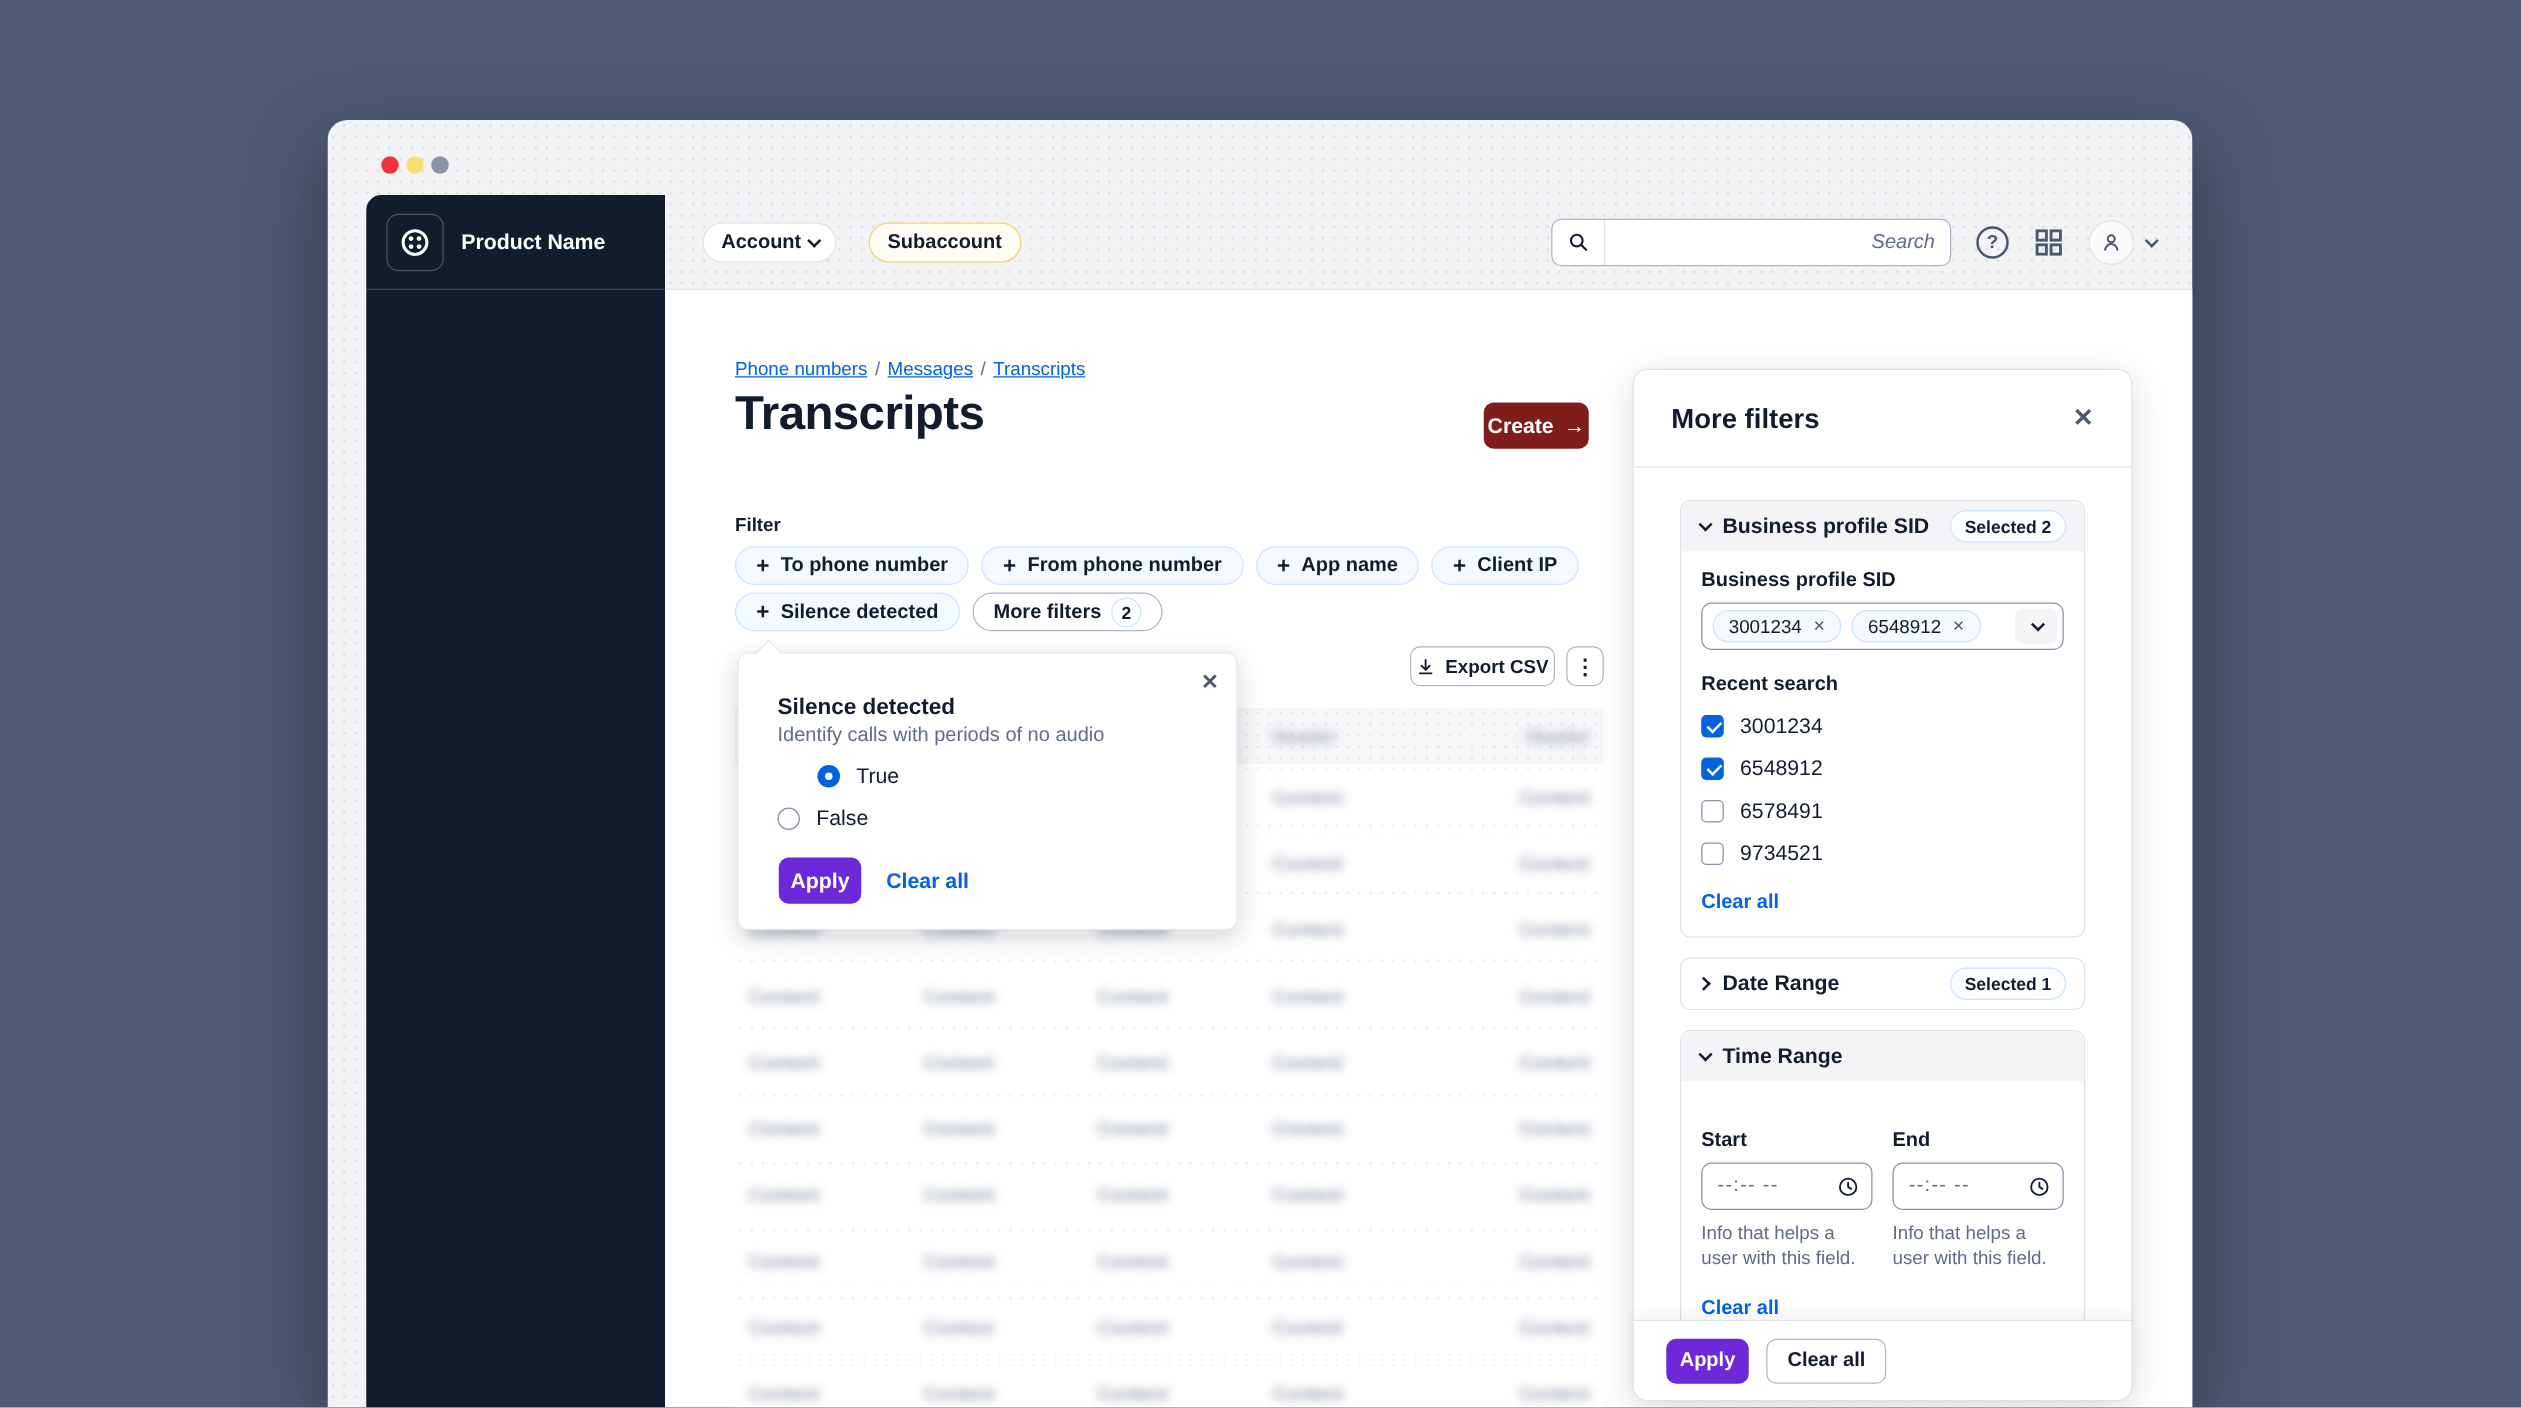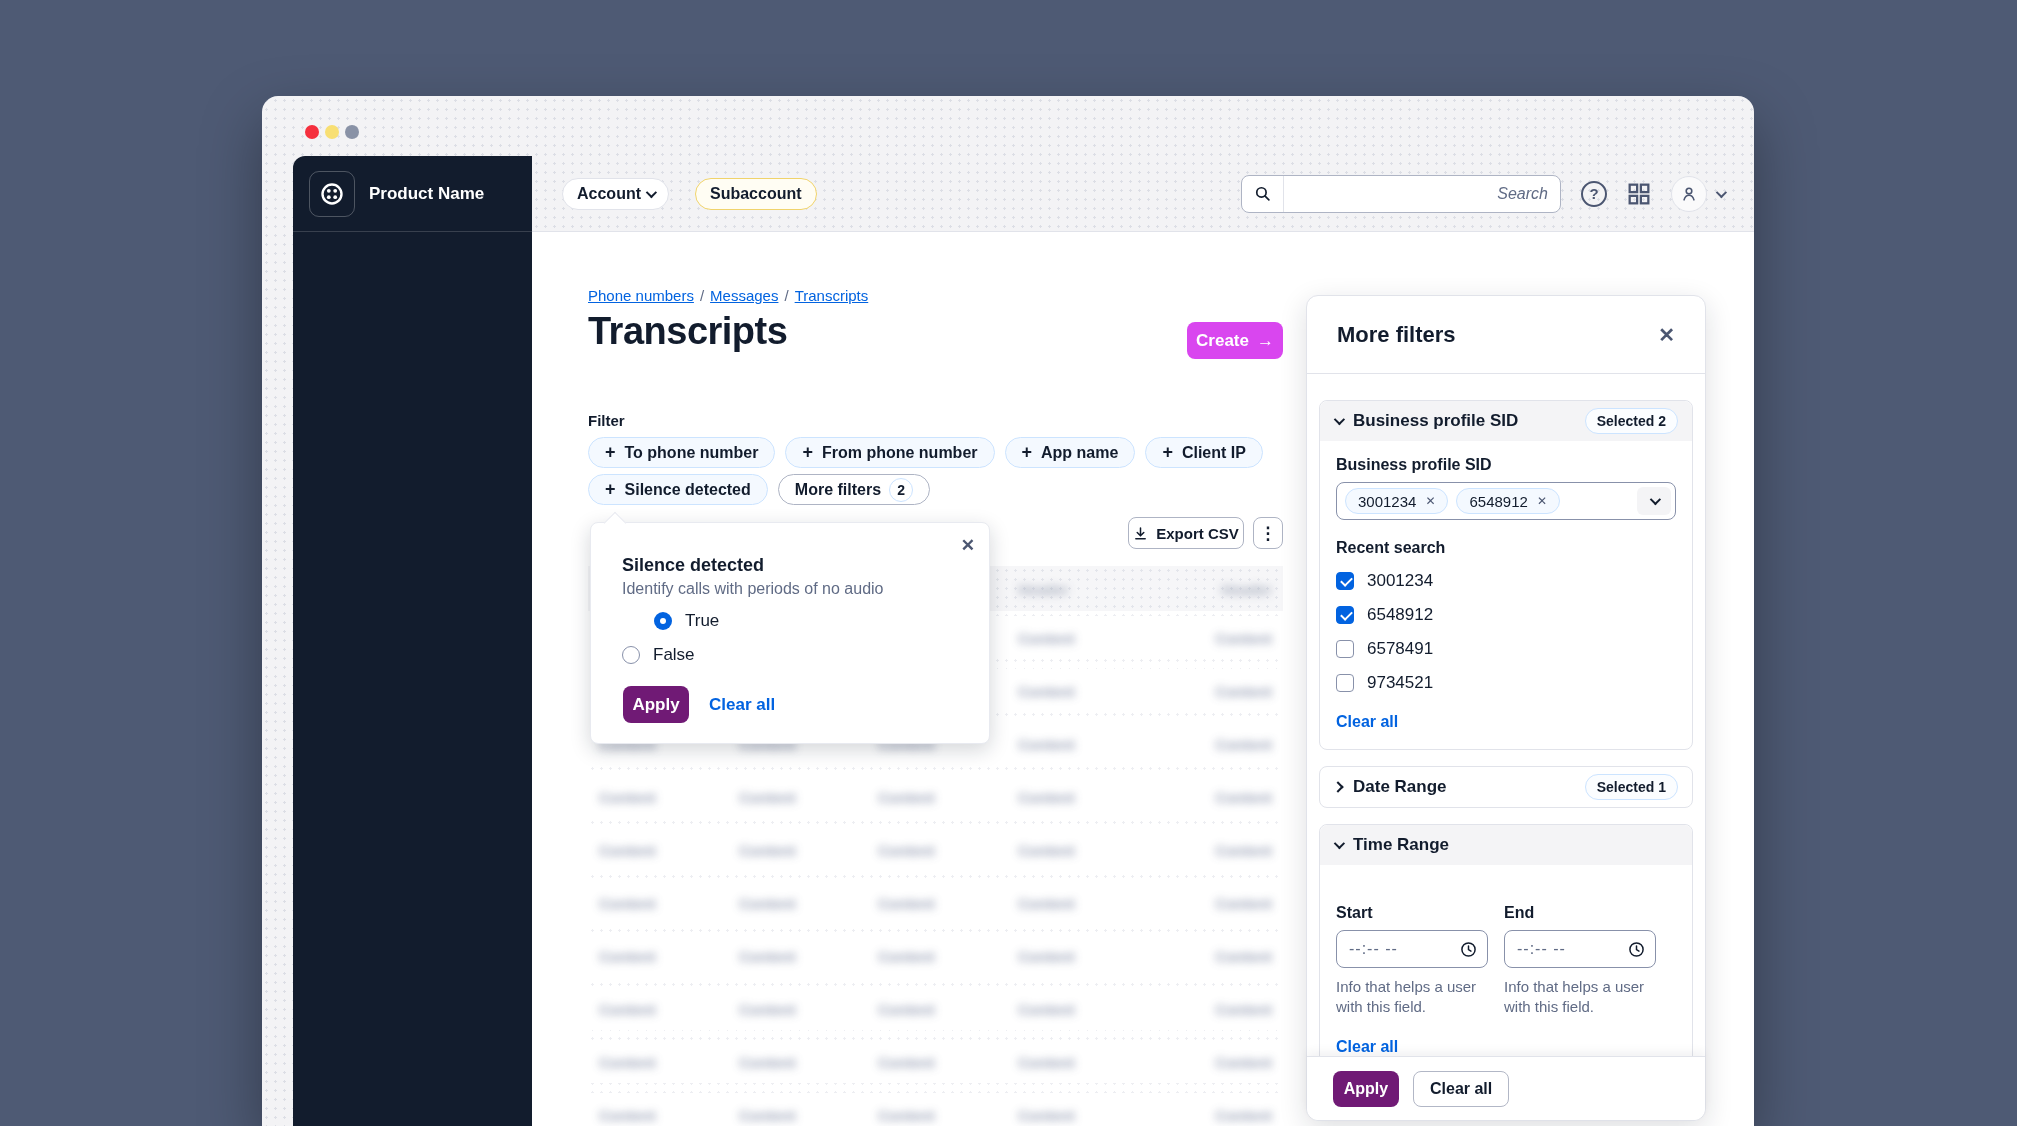--- a/index.html
+++ b/index.html
@@ -40,21 +40,21 @@
   .chev.dark { border-color:#121C2D; }
 
   
   .content { position:absolute; left:270px; top:136px; right:0; bottom:0; background:#fff; }
 
   .breadcrumb { position:absolute; left:56px; top:55px; font-size:15px; display:flex; gap:6px; }
   .breadcrumb a { color:#0263E0; text-decoration:underline; cursor:pointer; }
   .breadcrumb .sep { color:#606B85; }
 
   .page-title { position:absolute; left:56px; top:78px; font-size:38px; font-weight:bold; color:#121C2D; letter-spacing:-0.5px; }
-  .create-btn { position:absolute; left:655px; top:90px; width:96px; height:37px; background:#d946ef; border:none; border-radius:8px; color:#fff; font-size:17px; font-weight:bold; cursor:pointer; display:flex; align-items:center; justify-content:center; gap:8px; font-family:"Liberation Sans",sans-serif; }
+  .create-btn { position:absolute; left:655px; top:90px; width:84px; height:37px; background:#7f1d1d; border:none; border-radius:8px; color:#fff; font-size:17px; font-weight:bold; cursor:pointer; display:flex; align-items:center; justify-content:center; gap:8px; font-family:"Liberation Sans",sans-serif; }
 
   .filter-label { position:absolute; left:56px; top:180px; font-size:15px; font-weight:bold; }
   .chip-row { position:absolute; left:56px; display:flex; gap:10px; }
   .chip-row.r1 { top:205px; } .chip-row.r2 { top:242px; }
   .chip { height:31px; display:inline-flex; align-items:center; gap:9px; padding:0 16px; background:#F4F9FF; border:1px solid #CCE4FF; border-radius:16px; font-size:16px; font-weight:bold; color:#121C2D; cursor:pointer; }
   .chip .plus { font-size:18px; font-weight:bold; }
   .chip.more { background:#fff; border-color:#AEB4C4; gap:8px; }
   .count-badge { width:24px; height:24px; border:1px solid #CCE4FF; border-radius:50%; font-size:14px; font-weight:bold; display:flex; align-items:center; justify-content:center; background:#fff; }
 
   
@@ -73,31 +73,31 @@
   
   .popover { position:absolute; left:58px; top:290px; width:400px; height:222px; background:#fff; border:1px solid #E8EAF0; border-radius:8px; box-shadow:0 6px 20px rgba(18,28,45,.18); z-index:5; }
   .popover::before { content:""; position:absolute; left:16px; top:-8px; width:15px; height:15px; background:#fff; border-left:1px solid #E8EAF0; border-top:1px solid #E8EAF0; transform:rotate(45deg); }
   .pop-close { position:absolute; right:14px; top:12px; font-size:17px; color:#4B5671; background:none; border:none; cursor:pointer; font-weight:bold; }
   .pop-title { position:absolute; left:31px; top:32px; font-size:18px; font-weight:bold; }
   .pop-desc { position:absolute; left:31px; top:57px; font-size:16px; color:#606B85; }
   .radio-row { position:absolute; left:31px; display:flex; align-items:center; gap:13px; font-size:17px; cursor:pointer; }
   .radio { width:18px; height:18px; border-radius:50%; border:1.5px solid #8891AA; background:#fff; position:relative; }
   .radio.sel { border:none; background:#0263E0; }
   .radio.sel::after { content:""; position:absolute; left:6px; top:6px; width:6px; height:6px; background:#fff; border-radius:50%; }
-  .apply-btn { background:#701a75; color:#fff; border:none; border-radius:8px; font-size:17px; font-weight:bold; cursor:pointer; font-family:"Liberation Sans",sans-serif; }
+  .apply-btn { background:#6d28d9; color:#fff; border:none; border-radius:8px; font-size:17px; font-weight:bold; cursor:pointer; font-family:"Liberation Sans",sans-serif; }
   .pop-apply { position:absolute; left:32px; top:163px; width:66px; height:37px; }
   .link { color:#0263E0; font-weight:bold; font-size:17px; cursor:pointer; text-decoration:none; }
   .pop-clear { position:absolute; left:118px; top:172px; }
 
   
   .panel { position:absolute; left:774px; top:63px; width:400px; height:826px; background:#fff; border:1px solid #E1E3EA; border-radius:12px; box-shadow:0 8px 28px rgba(18,28,45,.14); z-index:4; }
   .panel-head { height:78px; border-bottom:1px solid #E1E3EA; display:flex; align-items:center; padding:0 30px; }
   .panel-title { font-size:22px; font-weight:bold; }
   .panel-close { margin-left:auto; font-size:20px; font-weight:bold; color:#4B5671; background:none; border:none; cursor:pointer; }
-  .panel-body { padding:26px 12px 0; }
+  .panel-body { padding:26px 37px 0; }
   .acc { border:1px solid #E1E3EA; border-radius:8px; background:#fff; }
   .acc + .acc { margin-top:16px; }
   .acc-head { height:40px; display:flex; align-items:center; gap:11px; padding:0 14px; cursor:pointer; border-radius:8px; }
   .acc.open > .acc-head { background:#F4F4F6; border-radius:8px 8px 0 0; }
   .acc-label { font-size:17px; font-weight:bold; }
   .sel-badge { margin-left:auto; height:26px; padding:0 11px; border:1px solid #CCE4FF; border-radius:14px; background:#FBFDFF; font-size:14px; font-weight:bold; display:flex; align-items:center; }
   .acc-body { padding:15px 16px 18px; }
   .field-label { font-size:16px; font-weight:bold; display:block; }
   .multiselect { margin-top:8px; height:38px; border:1px solid #8891AA; border-radius:8px; display:flex; align-items:center; gap:8px; padding:0 42px 0 8px; position:relative; cursor:pointer; }
   .tag { height:26px; display:inline-flex; align-items:center; gap:9px; padding:0 12px; background:#F4F9FF; border:1px solid #CCE4FF; border-radius:14px; font-size:15px; }

